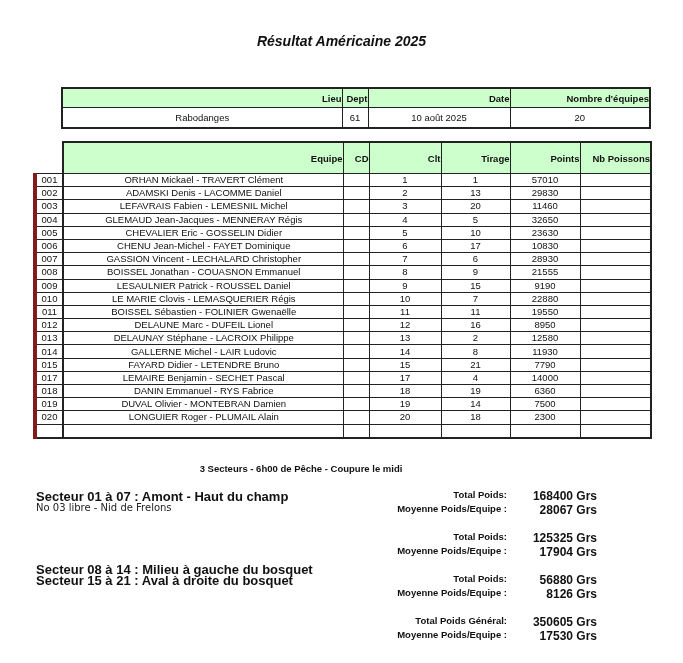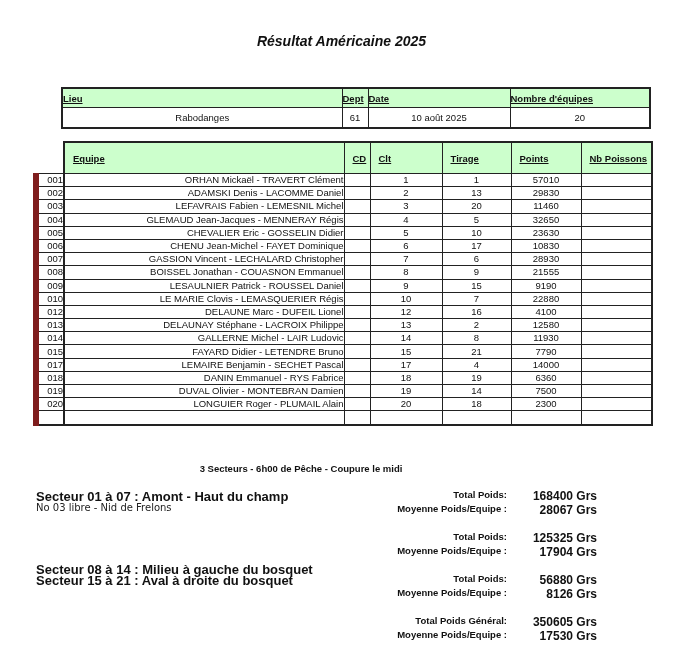--- a/index.html
+++ b/index.html
@@ -2,32 +2,32 @@
 <html><head>
 <meta charset="utf-8">
 <style>
   html, body { margin: 0; padding: 0; background: #ffffff; }
   body { width: 683px; height: 663px; position: relative; overflow: hidden;
          font-family: "Liberation Sans", sans-serif; color: #111; }
   .title { position: absolute; top: 33px; left: 0; width: 683px; text-align: center;
            font-size: 14px; font-weight: bold; font-style: italic; }
   table { border-collapse: collapse; position: absolute; table-layout: fixed; }
   td, th { border: 1px solid #222; padding: 0; font-size: 9.5px; overflow: hidden; white-space: nowrap; }
-  th { background: #ccffcc; font-weight: bold; text-align: left; text-decoration: underline; }
+  th { background: #ccffcc; font-weight: bold; text-align: right; }
   .info { left: 61px; top: 87px; width: 588px; border: 2px solid #222; }
   .info th { height: 18px; }
   .info td { height: 19px; text-align: center; }
   .main { left: 33px; top: 141px; width: 616px; }
   .main thead th { height: 30px; border-top: 2px solid #222; padding-left: 8px; }
   .main thead th.blank { background: transparent; border: none; border-bottom: 1px solid #222; }
   .main thead th.last { border-right: 2px solid #222; }
   .main thead th.first { border-left: 2px solid #222; }
   .main tbody td { height: 12.2px; line-height: 12px; font-size: 9.5px; }
-  .main tbody td.num { text-align: right; border-left: 6px solid #7f1d1d; }
-  .main tbody td.eq { text-align: right; padding-left: 1px; border-left: 2px solid #222; }
+  .main tbody td.num { text-align: center; border-left: 4px solid #7f1d1d; }
+  .main tbody td.eq { text-align: center; padding-left: 1px; border-left: 2px solid #222; }
   .main tbody td.c { text-align: center; }
   .main tbody td.last { border-right: 2px solid #222; }
   .main tbody tr:last-child td { border-bottom: 2px solid #222; }
   .subtitle { position: absolute; top: 463px; left: 0; width: 602px; text-align: center;
               font-size: 9.5px; font-weight: bold; }
   .sector-label { position: absolute; left: 36px; font-size: 13px; font-weight: bold; }
   .sector-note { position: absolute; left: 36px; font-size: 10px; font-family: "DejaVu Sans", sans-serif; color: #222; }
   .stat-label { position: absolute; right: 176px; font-size: 9.5px; font-weight: bold; text-align: right; }
   .stat-value { position: absolute; right: 86px; font-size: 12px; font-weight: bold; text-align: right; }
 </style>
@@ -167,26 +167,35 @@
       <tr>
         <td class="num">010</td>
         <td class="eq">LE MARIE Clovis - LEMASQUERIER Régis</td>
         <td class="c"></td>
         <td class="c">10</td>
         <td class="c">7</td>
         <td class="c">22880</td>
         <td class="c last"></td>
       </tr>
       <tr>
+        <td class="num">011</td>
+        <td class="eq">BOISSEL Sébastien - FOLINIER Gwenaëlle</td>
+        <td class="c"></td>
+        <td class="c">11</td>
+        <td class="c">11</td>
+        <td class="c">19550</td>
+        <td class="c last"></td>
+      </tr>
+      <tr>
         <td class="num">012</td>
         <td class="eq">DELAUNE Marc - DUFEIL Lionel</td>
         <td class="c"></td>
         <td class="c">12</td>
         <td class="c">16</td>
-        <td class="c">4100</td>
+        <td class="c">8950</td>
         <td class="c last"></td>
       </tr>
       <tr>
         <td class="num">013</td>
         <td class="eq">DELAUNAY Stéphane - LACROIX Philippe</td>
         <td class="c"></td>
         <td class="c">13</td>
         <td class="c">2</td>
         <td class="c">12580</td>
         <td class="c last"></td>

